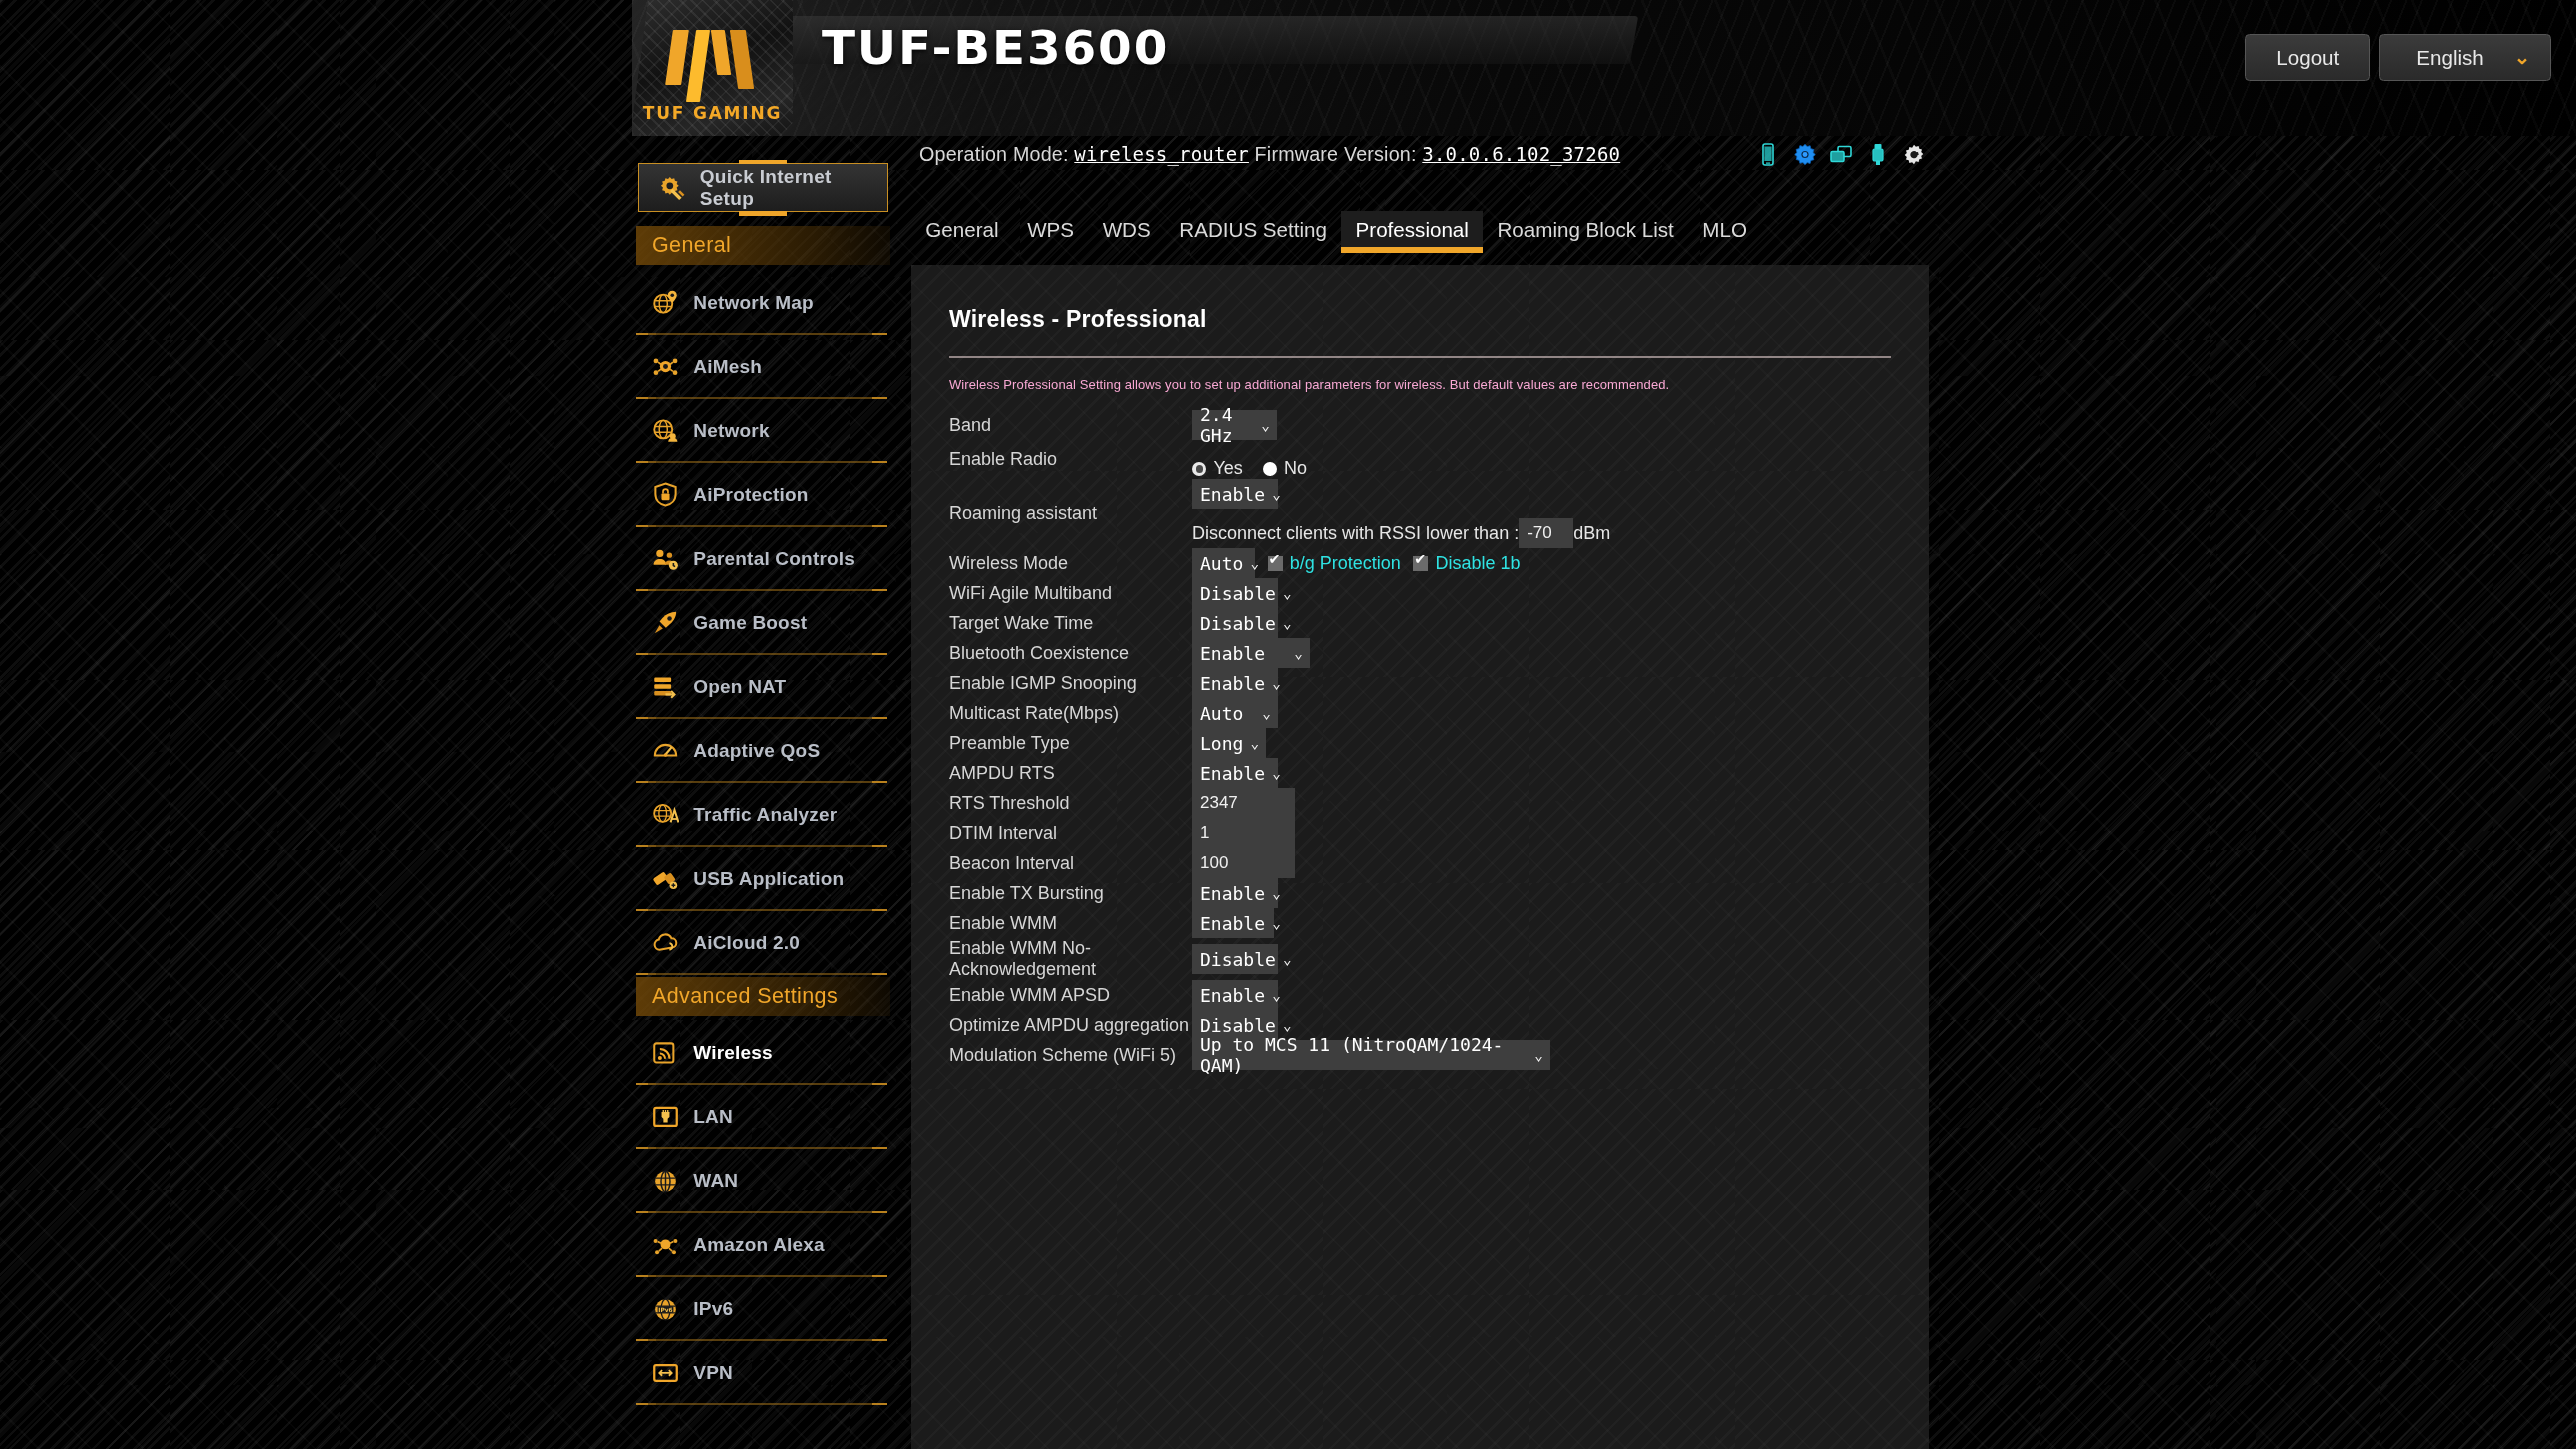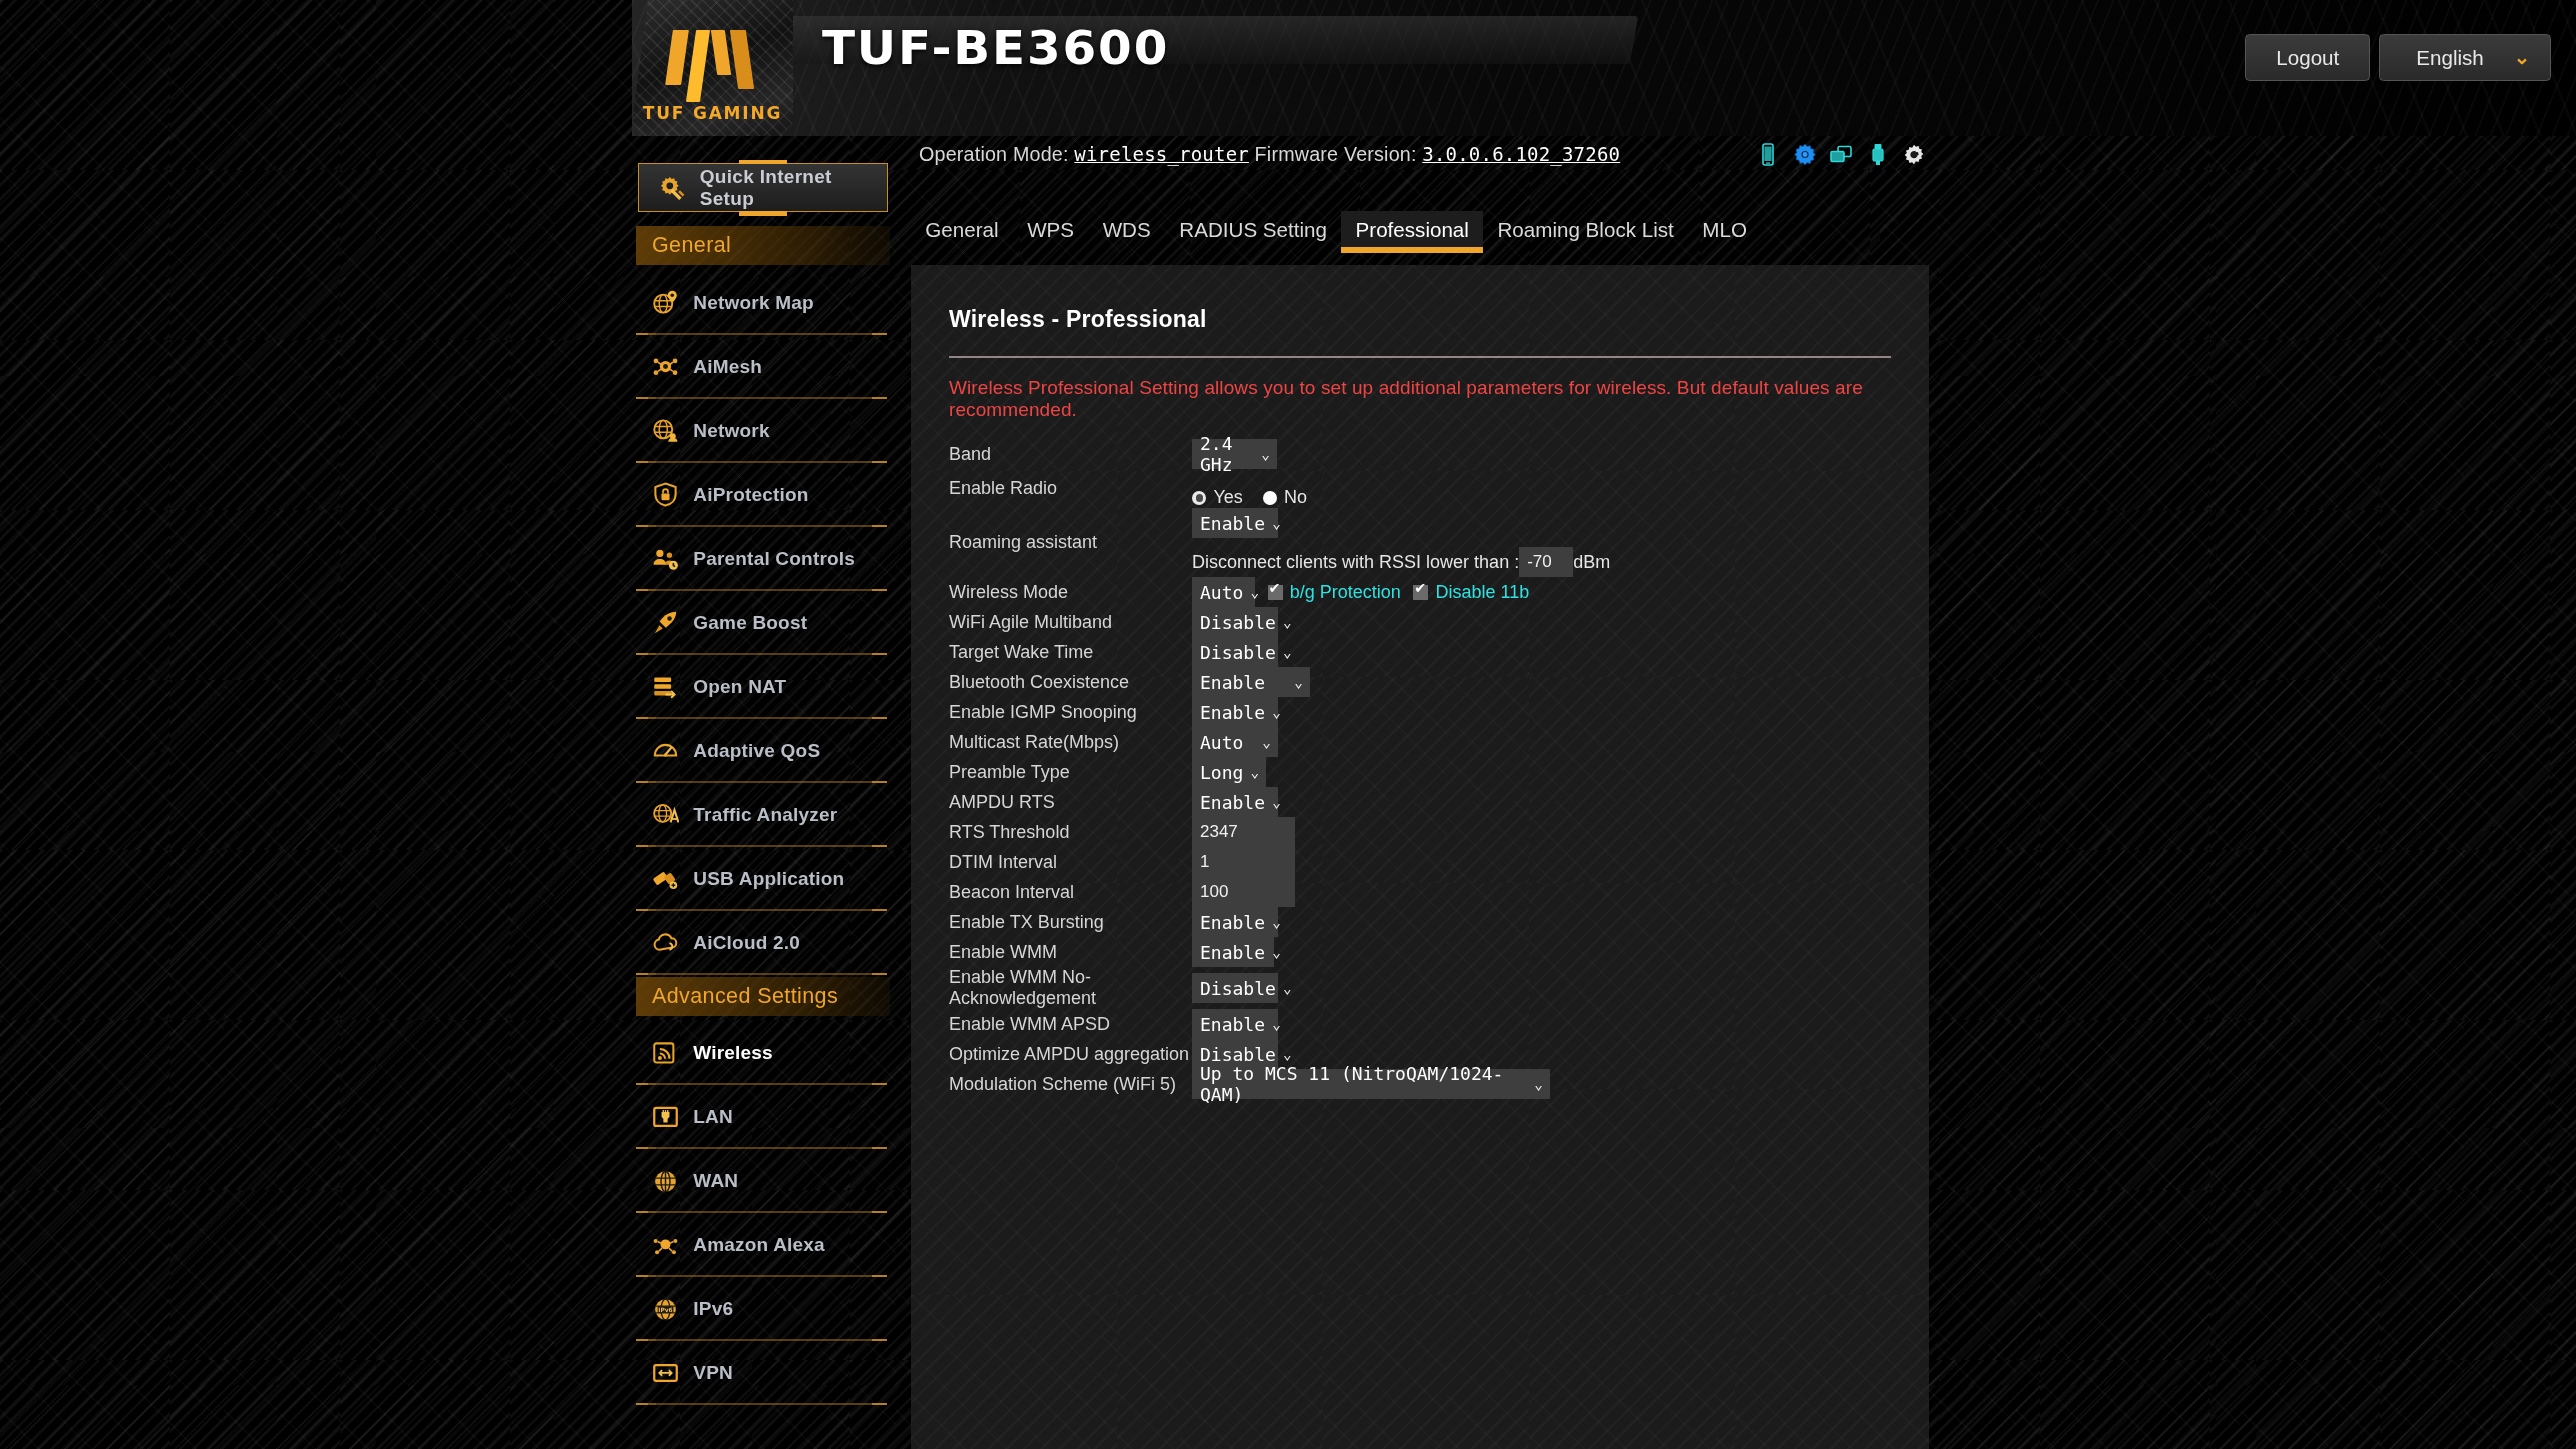--- a/index.html
+++ b/index.html
@@ -172,21 +172,21 @@
     background-image:
       repeating-linear-gradient(135deg, rgba(255,255,255,.028) 0 2.7px, transparent 2.7px 12.5px),
       repeating-linear-gradient(45deg, rgba(255,255,255,.016) 0 1.8px, transparent 1.8px 29.5px);
     background-size: 206px 206px, 268px 268px;
     pointer-events:none;
   }
   .panel-inner{ position:relative; padding:41px 38px 0 38px; }
 
   .page-title{ color:#fff; font-size:23px; font-weight:700; letter-spacing:0.2px; }
   .rule{ height:1.8px; background:#b9a9a9; margin:23px 0 19.7px 0; opacity:.75; }
-  .desc{ color:#ef4444; font-size:19px; letter-spacing:0.1px; }
+  .desc{ color:#f9a8d4; font-size:13px; letter-spacing:0.1px; }
 
   table.form{ width:100%; border-collapse:collapse; margin-top:18px; }
   table.form td{ vertical-align:middle; padding:0; }
   td.lab{ width:243px; color:#d6d6d6; font-size:18px; padding:9.8px 0; }
   td.val{ padding:9.8px 0; }
 
   .sel{
     display:inline-flex; align-items:center; justify-content:space-between;
     background:#3e3e3e; color:#fff;
     font-family:"DejaVu Sans Mono", monospace; font-size:18px;
@@ -554,21 +554,21 @@
               <span class="sel w-mode">
                 <span>Auto</span>
                 <span class="cv">⌄</span>
               </span>
               <span class="cbwrap">
                 <span class="cb"></span>
                 <span class="cbl">b/g Protection</span>
               </span>
               <span class="cbwrap">
                 <span class="cb"></span>
-                <span class="cbl">Disable 11b</span>
+                <span class="cbl">Disable 1b</span>
               </span>
             </div>
           </td>
         </tr>
 
         <tr>
           <td class="lab">WiFi Agile Multiband</td>
           <td class="val">
             <span class="sel w-std">
               <span>Disable</span>

